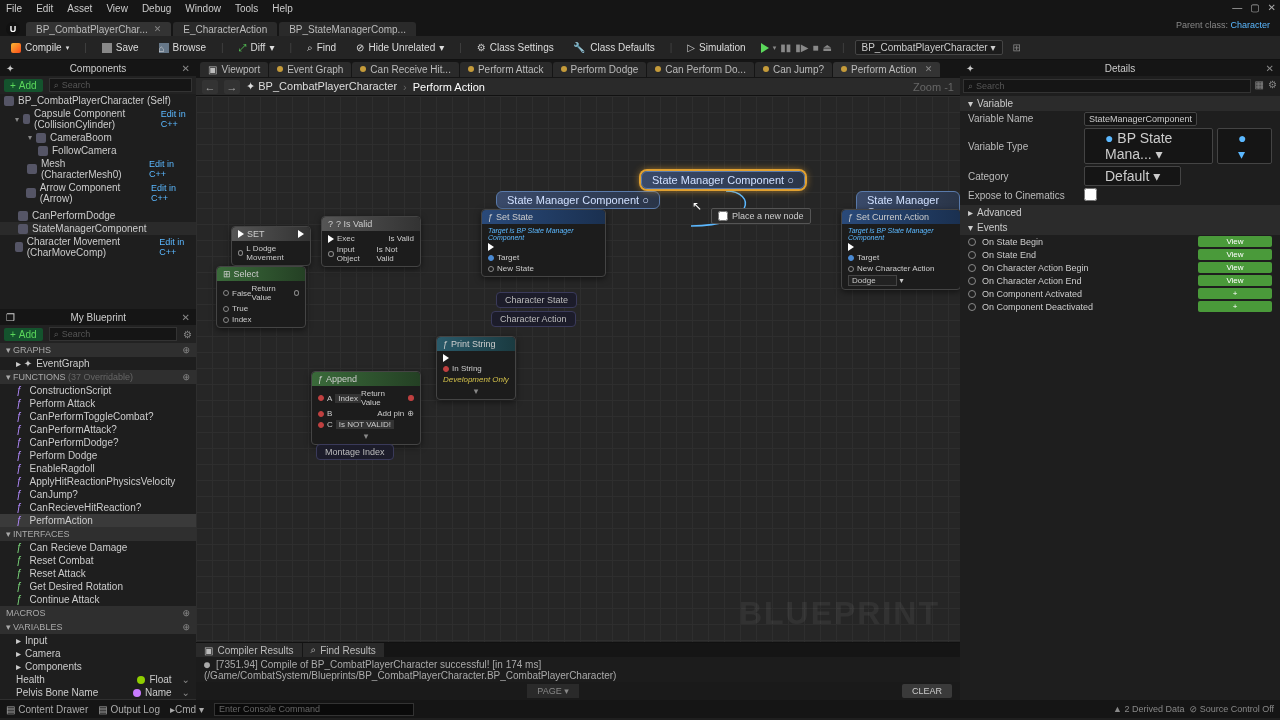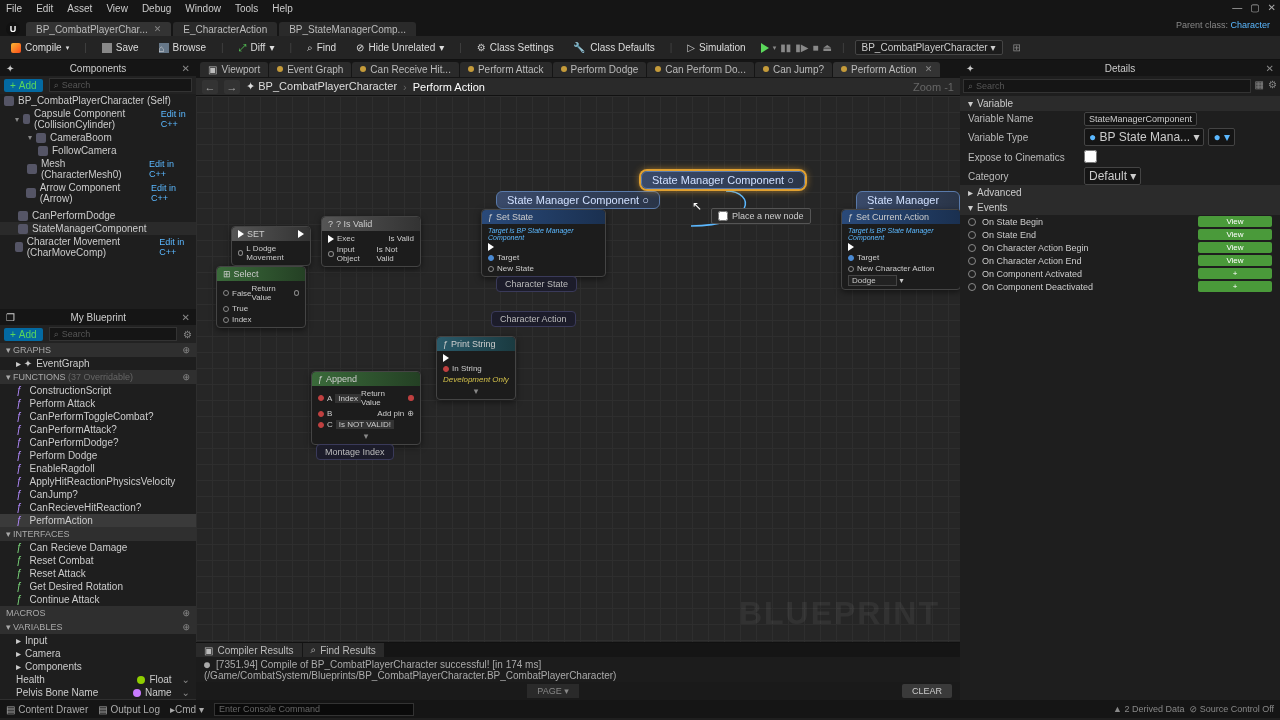--- a/index.html
+++ b/index.html
@@ -31,21 +31,21 @@
 
 
 .main{display:flex;height:640px}
 .leftcol{width:196px;display:flex;flex-direction:column;background:#1e1e1e}
 .centercol{flex:1;display:flex;flex-direction:column;background:#262626;position:relative}
 .rightcol{width:320px;background:#1e1e1e;display:flex;flex-direction:column}
 
 .panel-hdr{background:#151515;height:16px;display:flex;align-items:center;padding:0 6px;font-size:10px;color:#ccc;justify-content:space-between}
 .panel-hdr .x{color:#888}
 .addbar{height:18px;background:#222;display:flex;align-items:center;gap:6px;padding:0 4px}
-.addbtn{background:#0369a1;color:#5bd85b;font-size:10px;padding:1px 6px;border-radius:2px;display:flex;align-items:center;gap:3px}
+.addbtn{background:#14532d;color:#5bd85b;font-size:10px;padding:1px 6px;border-radius:2px;display:flex;align-items:center;gap:3px}
 .addbtn::before{content:"+";color:#5bd85b}
 .search{flex:1;background:#151515;border:1px solid #333;height:14px;font-size:9px;color:#888;padding:0 4px;display:flex;align-items:center}
 .search::before{content:"⌕";margin-right:3px;color:#666}
 .gear{color:#888}
 
 
 .tree{flex-shrink:0;font-size:10px}
 .tree-item{display:flex;align-items:center;padding:1px 4px;gap:4px;color:#ccc}
 .tree-item.sel{background:#2a2a2a}
 .tree-item .ind{display:inline-block}
@@ -117,21 +117,21 @@
 .pagebtn{background:#2a2a2a;padding:2px 10px;font-size:9px;color:#888}
 
 
 .details-body{flex:1;overflow:hidden;font-size:10px}
 .dsearch{padding:3px;display:flex;gap:4px}
 .dgroup-hdr{background:#2b2b2b;padding:2px 8px;color:#ccc;font-size:10px;display:flex;align-items:center;gap:4px}
 .drow{display:flex;align-items:center;padding:2px 8px;gap:6px}
 .drow .lbl{flex:0 0 110px;color:#bbb}
 .dval{flex:1}
 .dinput{background:#151515;border:1px solid #444;padding:1px 4px;font-size:9px;color:#ccc;border-radius:2px;width:100%}
-.dselect{background:#151515;border:1px solid #444;padding:1px 4px;font-size:12px;color:#ccc;border-radius:2px}
+.dselect{background:#151515;border:1px solid #444;padding:1px 20px;font-size:14px;color:#ccc;border-radius:2px}
 .evrow{display:flex;align-items:center;padding:1px 8px;gap:6px}
 .evrow .evlbl{flex:1;font-size:9px;color:#ccc}
 .evbtn{background:#4a9a3a;color:#fff;font-size:8px;padding:1px 0;border-radius:2px;width:74px;text-align:center}
 .evbtn.plus::before{content:"+";color:#fff}
 .evcircle{width:8px;height:8px;border:1px solid #888;border-radius:50%}
 
 
 .statusbar{height:18px;background:#151515;display:flex;align-items:center;padding:0 6px;gap:10px;font-size:10px;color:#aaa}
 .statusbar .cmd{background:#0a0a0a;border:1px solid #333;flex:0 0 200px;height:13px;font-size:9px;color:#666;padding:0 4px;display:flex;align-items:center}
 .srcctl{margin-left:auto;color:#888;font-size:9px}
@@ -547,21 +547,21 @@
           <div class="pin">
               <span class="pindot blue"></span>
               <span>Target</span>
             </div>
           <div class="pin">
               <span class="pindot"></span>
               <span>New State</span>
             </div>
         </div>
       </div>
-      <div class="collapsed" style="left:300px;top:180px">Character State</div>
+      <div class="collapsed" style="left:300px;top:196px">Character State</div>
       <div class="collapsed" style="left:295px;top:215px">Character Action</div>
 
       <div class="node" style="left:240px;top:240px;width:70px">
         <div class="node-hdr hdr-teal">ƒ <span>Print String</span></div>
         <div class="node-body">
           <div class="pin">
               <span class="exec"></span>
             </div>
           <div class="pin">
               <span class="pindot red"></span>
@@ -633,26 +633,26 @@
           <span class="dval"><span class="dinput">StateManagerComponent</span></span>
         </div>
       <div class="drow">
           <span class="lbl">Variable Type</span>
           <span class="dval row" style="gap:4px">
             <span class="dselect"><span style="color:#5bb8ff">●</span> <span>BP State Mana...</span> ▾</span>
             <span class="dselect" style="color:#5bb8ff">● ▾</span>
           </span>
         </div>
       <div class="drow">
+          <span class="lbl">Category</span>
+          <span class="dval"><span class="dselect"><span>Default</span> ▾</span></span>
+        </div>
+      <div class="drow">
           <span class="lbl">Expose to Cinematics</span>
           <span class="dval"><input type="checkbox" style="accent-color: rgb(102, 102, 102);"></span>
-        </div>
-      <div class="drow">
-          <span class="lbl">Category</span>
-          <span class="dval"><span class="dselect"><span>Default</span> ▾</span></span>
         </div>
       <div class="dgroup-hdr">▸ <span>Advanced</span></div>
       <div class="dgroup-hdr">▾ <span>Events</span></div>
       <div class="evrow">
           <span class="evcircle"></span>
           <span class="evlbl">On State Begin</span>
           <span class="evbtn">View</span>
         </div>
       <div class="evrow">
           <span class="evcircle"></span>

